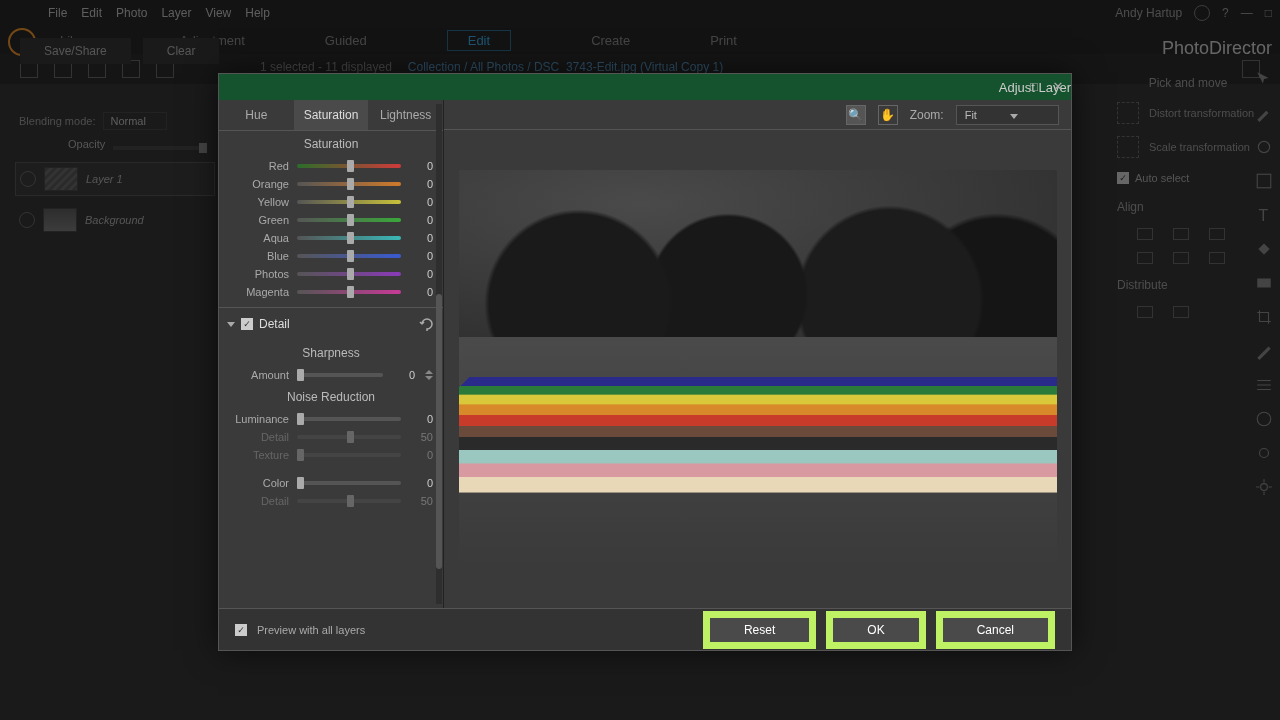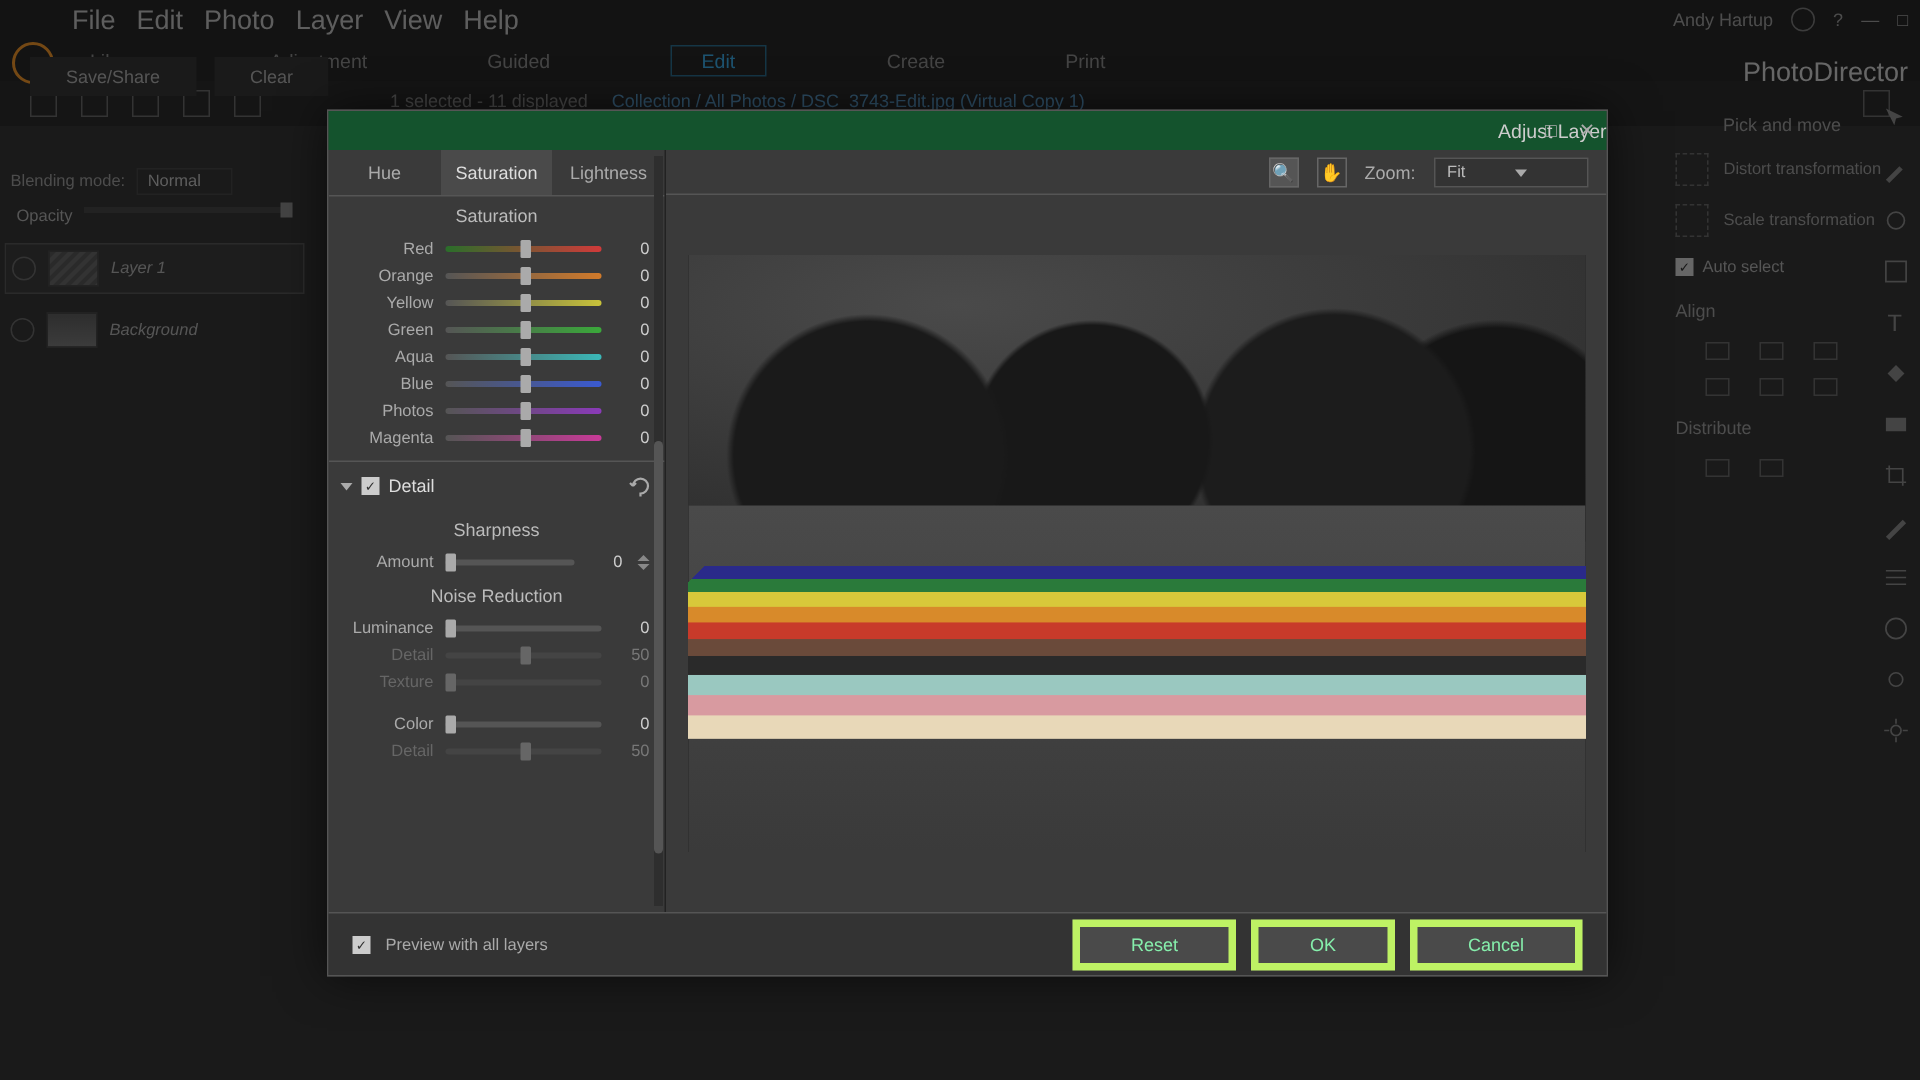--- a/index.html
+++ b/index.html
@@ -1,32 +1,32 @@
 <!DOCTYPE html>
 <html><head>
 <meta charset="utf-8">
 <style>
 * { margin: 0; padding: 0; box-sizing: border-box; font-family: -apple-system, Segoe UI, Arial, sans-serif; }
 body { width: 1280px; height: 720px; background: #1a1a1a; color: #aaa; font-size: 11px; overflow: hidden; position: relative; }
 .dim { filter: brightness(0.5); pointer-events: none; }
 .titlebar { height: 26px; background: #262626; display: flex; align-items: center; padding: 0 8px; }
-.menu-items { display: flex; gap: 14px; margin-left: 40px; font-size: 18px; }
+.menu-items { display: flex; gap: 14px; margin-left: 40px; font-size: 12px; }
 .menu-items span { color: #bbb; }
 .titlebar-right { margin-left: auto; display: flex; align-items: center; gap: 12px; font-size: 12px; color: #999; }
 .logo { position: absolute; left: 8px; top: 28px; width: 28px; height: 28px; border-radius: 50%; border: 2px solid #e89128; }
 .modebar { height: 28px; background: #262626; display: flex; align-items: center; padding-left: 60px; gap: 80px; font-size: 13px; }
 .modebar span { color: #888; }
 .modebar .active { color: #3aa6e0; border: 1px solid #2a6b8c; padding: 2px 20px; }
 .brand { position: absolute; right: 8px; top: 38px; font-size: 18px; color: #ccc; }
 .toolbar { height: 30px; background: #2a2a2a; display: flex; align-items: center; padding: 0 20px; gap: 16px; }
 .toolbar-icon { width: 18px; height: 18px; border: 1px solid #666; }
-.left-panel { position: absolute; left: 3px; top: 108px; width: 200px; }
+.left-panel { position: absolute; left: 15px; top: 108px; width: 200px; }
 .blend-row { display: flex; align-items: center; gap: 8px; padding: 4px; font-size: 11px; color: #999; }
 .blend-select { background: #333; border: 1px solid #444; color: #bbb; padding: 2px 20px 2px 6px; font-size: 11px; }
-.opacity-row { display: flex; align-items: flex-start; gap: 8px; padding: 4px 8px; }
+.opacity-row { display: flex; align-items: flex-end; gap: 8px; padding: 4px 8px; margin-left: 45px; }
 .opacity-slider { flex: 1; height: 4px; background: #444; position: relative; }
 .opacity-thumb { position: absolute; right: 0; top: -3px; width: 8px; height: 10px; background: #888; }
 .layer-item { display: flex; align-items: center; gap: 8px; padding: 4px; background: #3a3a3a; border: 1px solid #555; margin-top: 8px; font-style: italic; }
 .layer-item.bg { background: transparent; border: none; font-style: italic; }
 .eye { width: 16px; height: 16px; border: 1px solid #666; border-radius: 50%; }
 .layer-thumb { width: 34px; height: 24px; background: linear-gradient(135deg,#555 25%,#666 25%,#666 50%,#555 50%,#555 75%,#666 75%); background-size: 8px 8px; border: 1px solid #444; }
 .layer-thumb.bg { background: linear-gradient(#5a5a5a,#777); }
 .bottom-left { position: absolute; left: 20px; bottom: 20px; display: flex; gap: 12px; }
 .bottom-btn { background: #333; color: #aaa; border: none; padding: 6px 24px; font-size: 12px; }
 .right-panel { position: absolute; right: 17px; top: 70px; width: 150px; }
@@ -73,21 +73,21 @@
 .trees { position: absolute; top: 0; left: 0; right: 0; height: 48%; background:
   radial-gradient(circle at 20% 70%,#1a1a1a 18%,transparent 19%),
   radial-gradient(circle at 45% 65%,#181818 22%,transparent 23%),
   radial-gradient(circle at 72% 68%,#1c1c1c 20%,transparent 21%),
   radial-gradient(circle at 90% 72%,#151515 16%,transparent 17%); }
 .road { position: absolute; top: 42%; left: 0; right: 0; bottom: 0; background: linear-gradient(#4a4a4a,#3a3a3a); }
 .crossing { position: absolute; top: 52%; left: 2%; right: -8%; height: 42%; transform: perspective(400px) rotateX(52deg); transform-origin: top; }
 .stripe { height: 8.2%; }
 .dlg-footer { height: 42px; display: flex; align-items: center; padding: 0 16px; gap: 10px; border-top: 1px solid #555; background: #333; }
 .dlg-footer .spacer { flex: 1; }
-.dlg-btn { background: #4a4a4a; border: 5px solid #bef264; color: #86efac; padding: 5px 34px; font-size: 12px; cursor: pointer; }
+.dlg-btn { background: #4a4a4a; border: 7px solid #bef264; color: #ffffff; padding: 5px 34px; font-size: 12px; cursor: pointer; }
 .reset-ico { margin-left: auto; width: 16px; height: 16px; color: #aaa; }
 .stepper { display:flex; flex-direction:column; margin-left:2px; }
 .step { width:0;height:0;border-left:4px solid transparent;border-right:4px solid transparent; }
 .up { border-bottom:4px solid #888; margin-bottom:2px; }
 .dn { border-top:4px solid #888; }
 .caret { display:inline-block; width:0;height:0;border-left:4px solid transparent;border-right:4px solid transparent;border-top:5px solid #aaa; }
 .scrollbar{position:absolute;right:1px;top:4px;bottom:4px;width:6px;background:#2e2e2e;}
 .scrollthumb{position:absolute;left:0;right:0;top:38%;height:55%;background:#555;border-radius:3px;}
 </style>
 </head>

